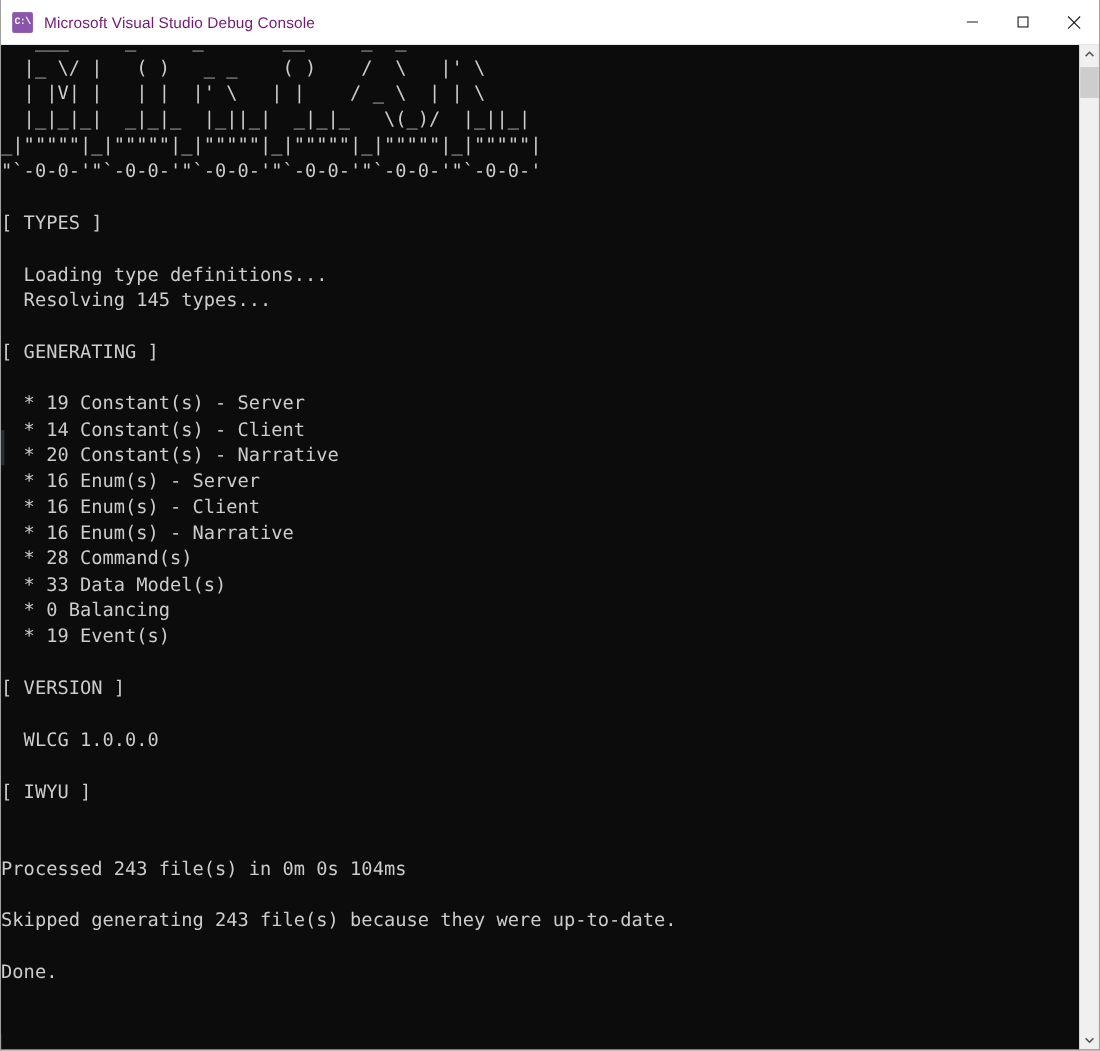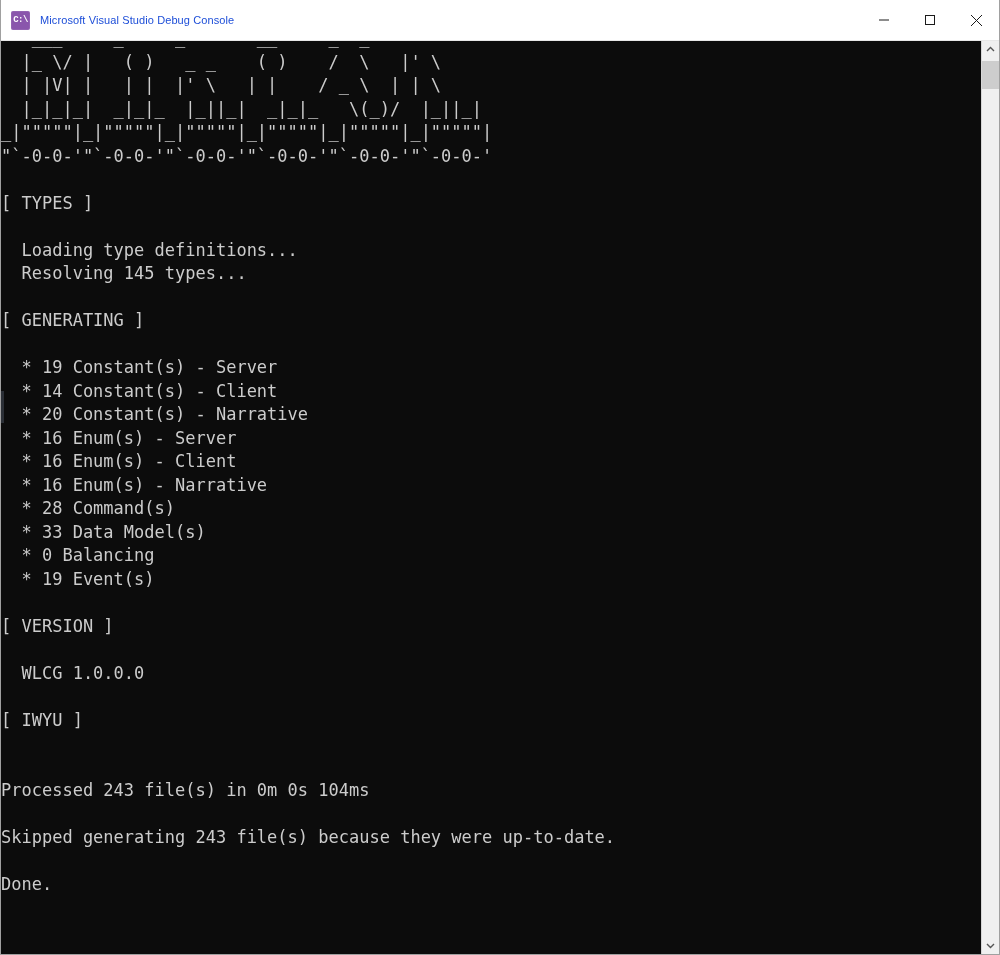--- a/index.html
+++ b/index.html
@@ -52,22 +52,22 @@
   .app-icon span {
     color: #ffffff;
     font-family: "Liberation Mono", monospace;
     font-size: 9px;
     font-weight: bold;
     letter-spacing: -0.5px;
     line-height: 1;
   }
   .title-text {
     font-family: "Liberation Sans", sans-serif;
-    font-size: 11px;
-    color: #1d4ed8;
+    font-size: 14px;
+    color: #701a75;
     letter-spacing: 0.1px;
     white-space: nowrap;
   }
   .win-controls {
     position: absolute;
     right: 0;
     top: 0;
     height: 40px;
     display: flex;
   }

